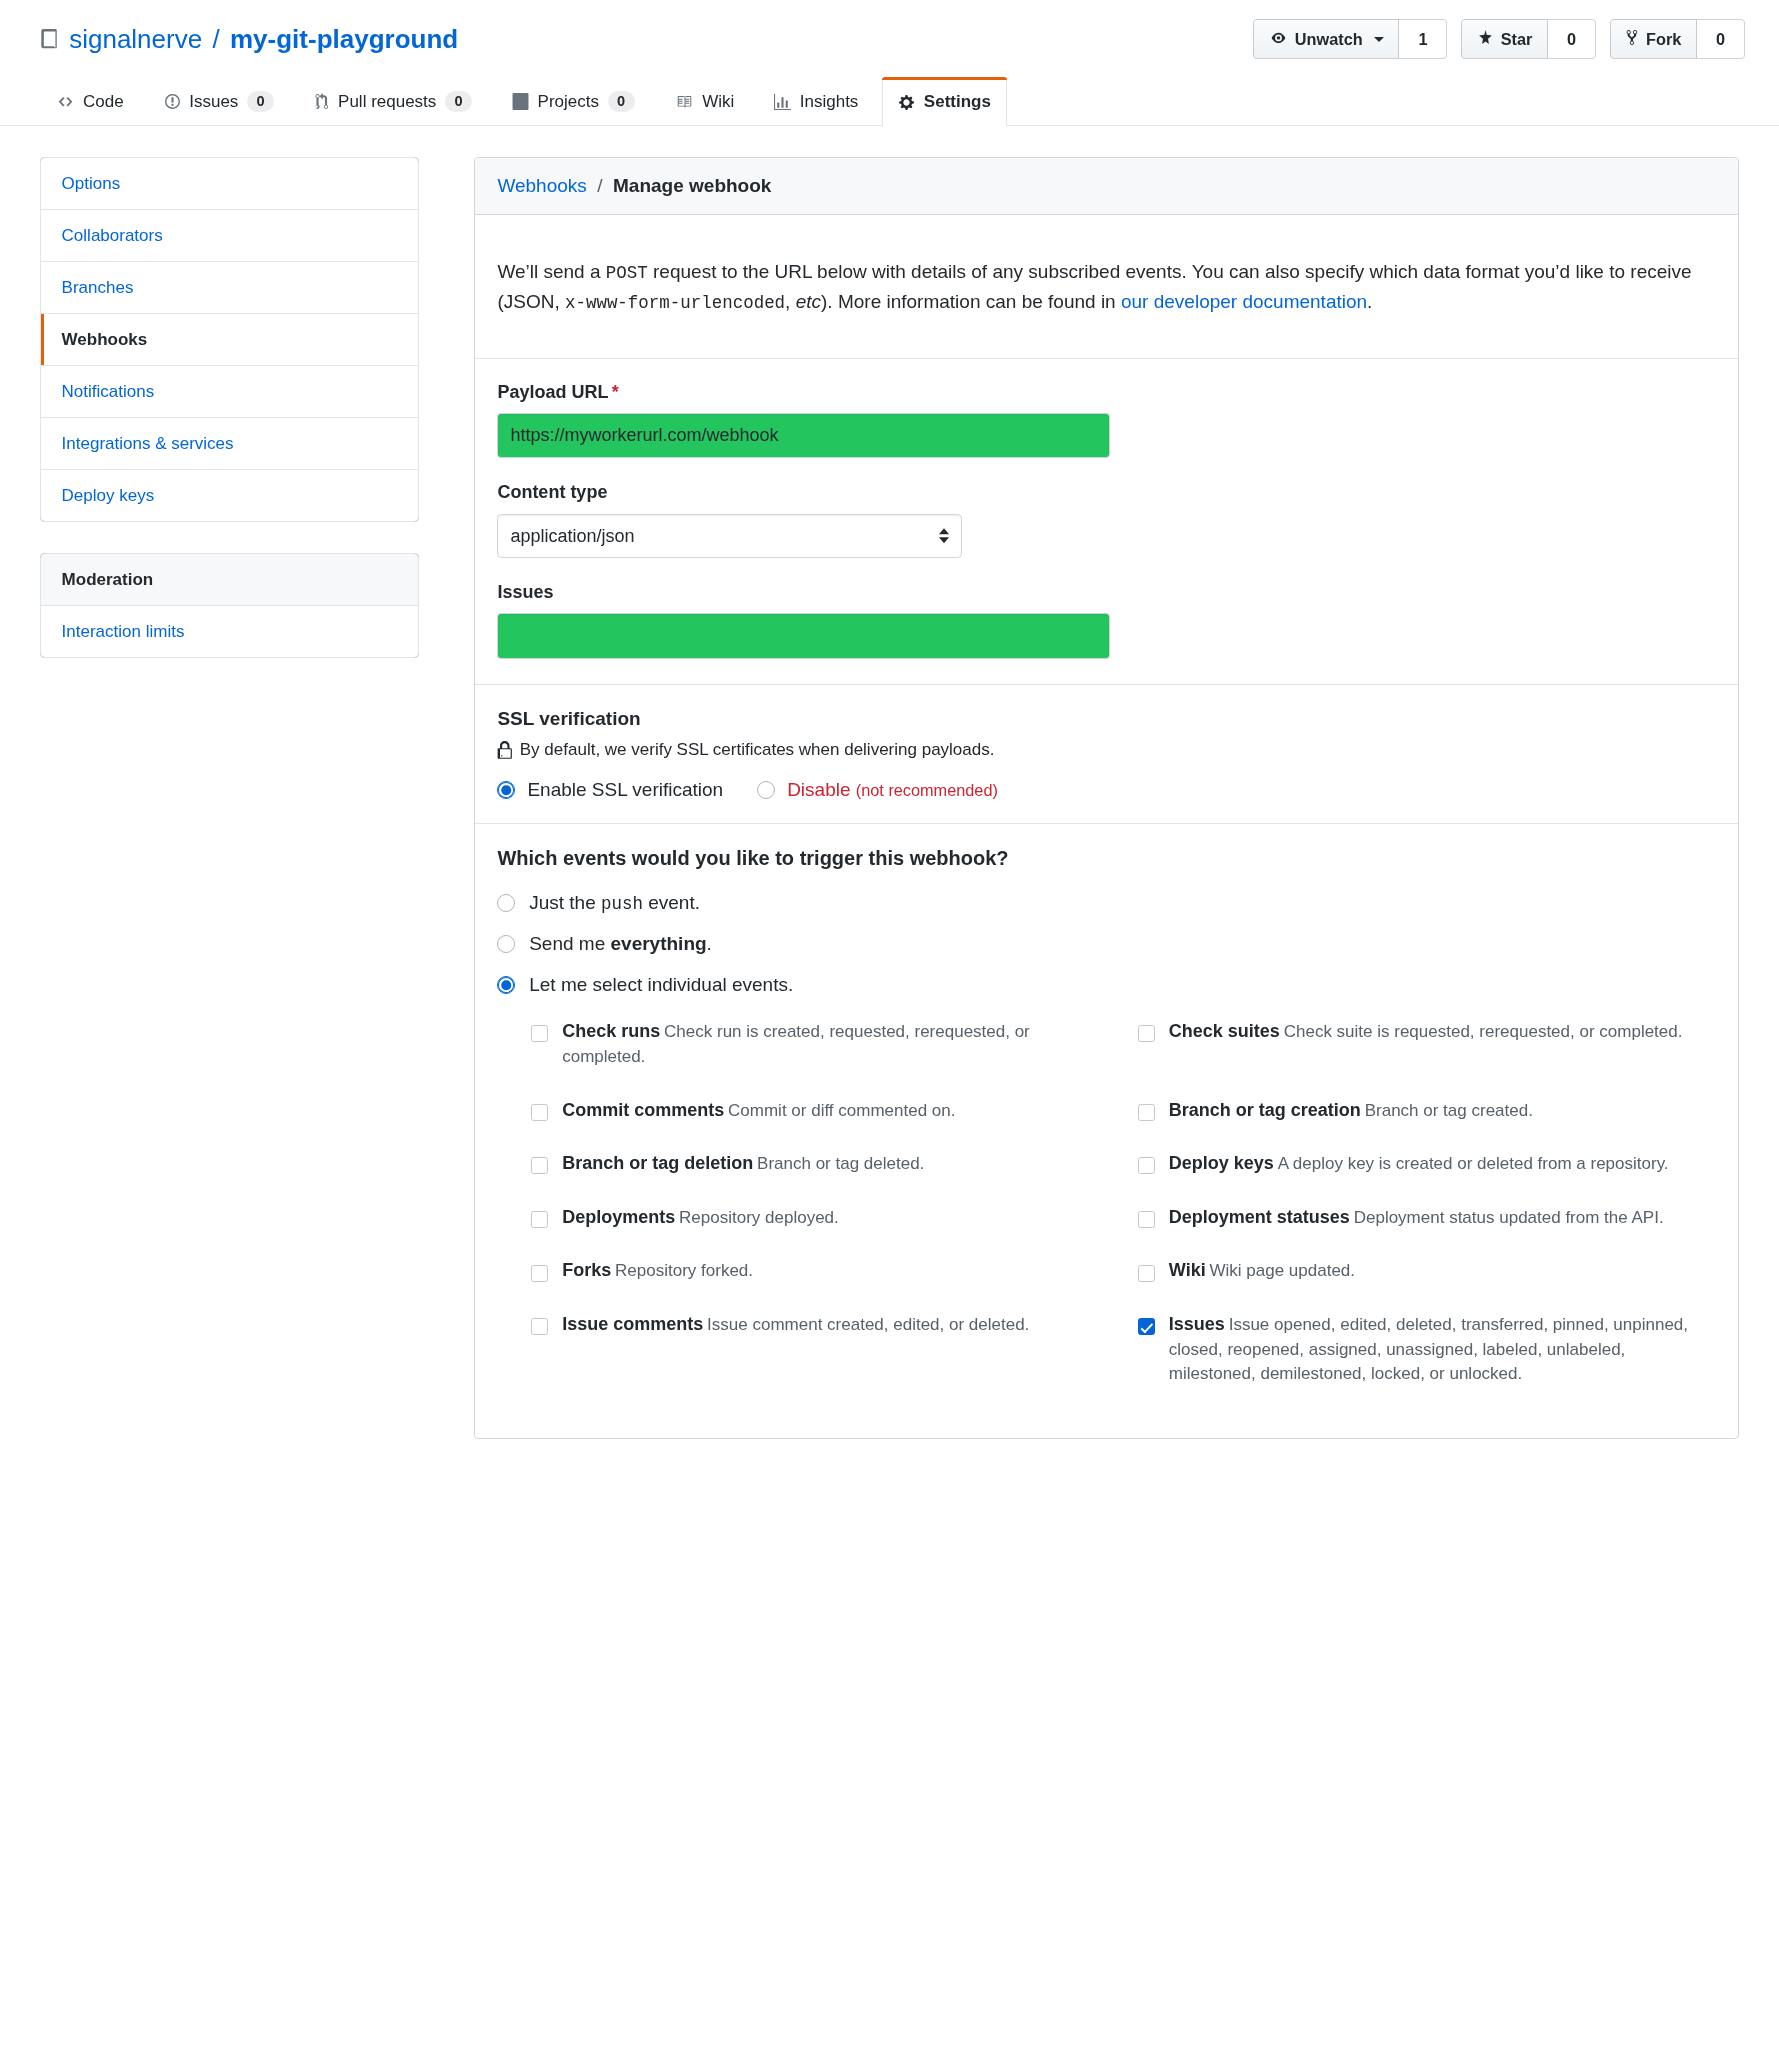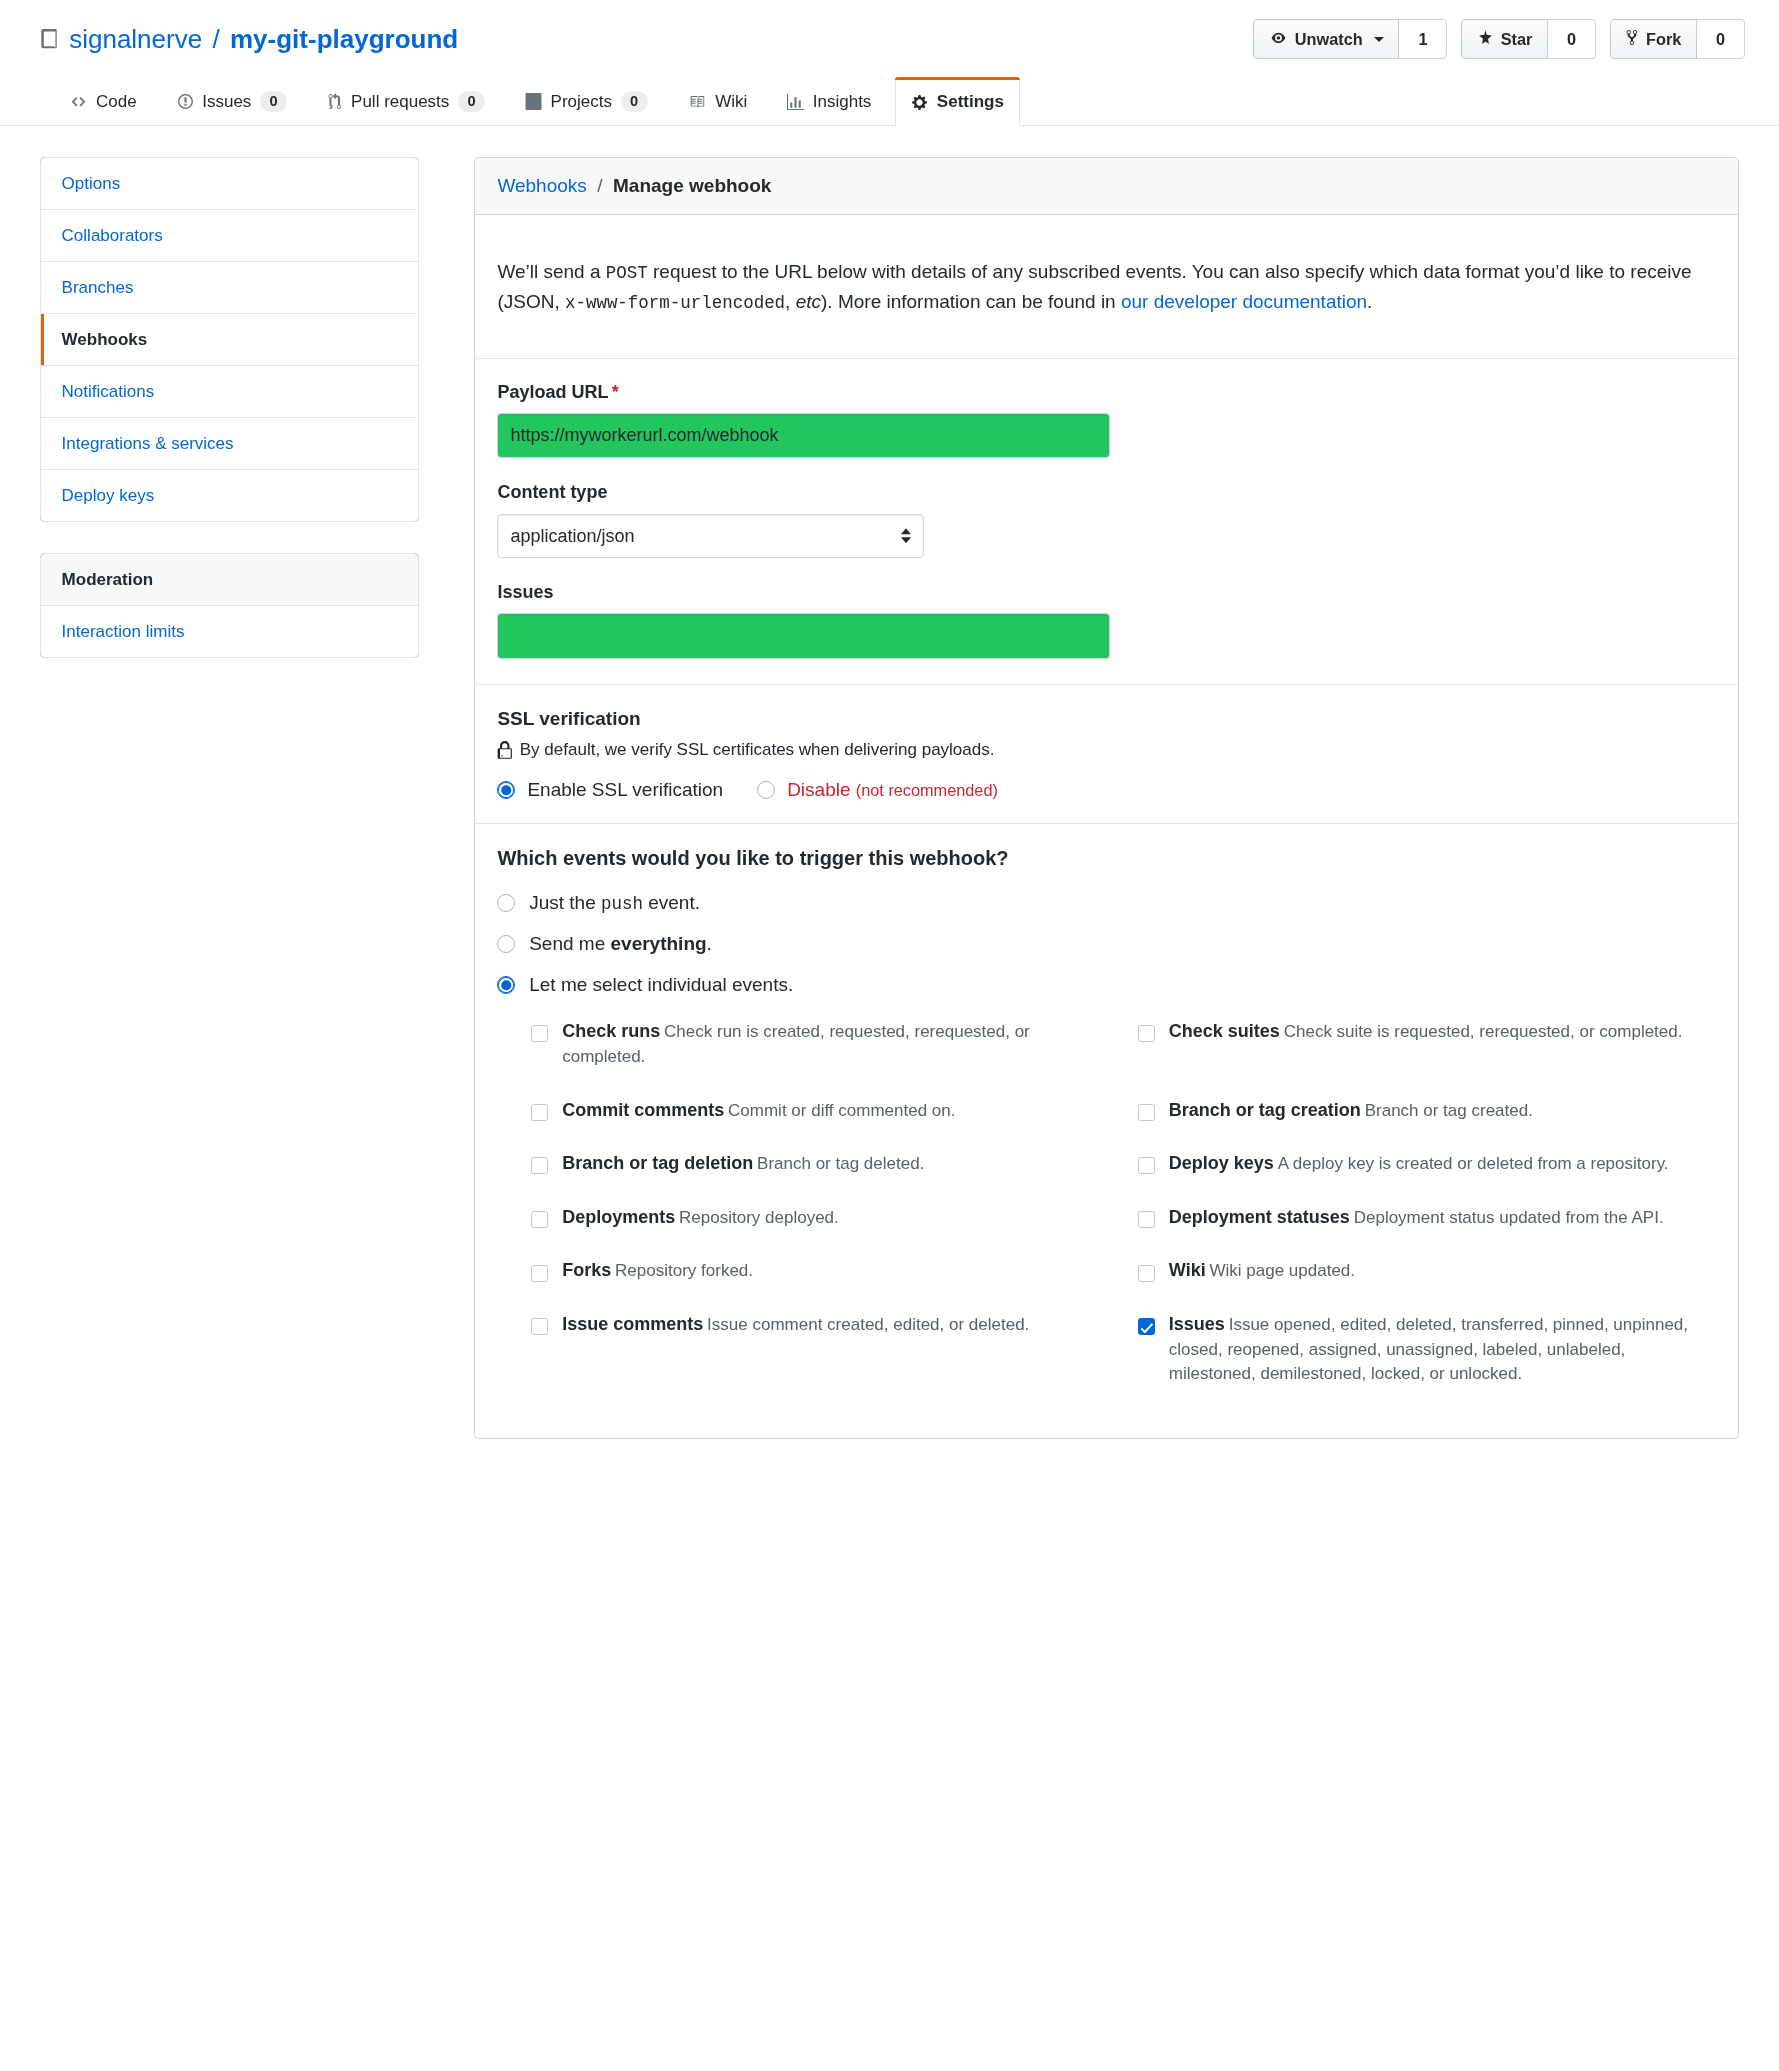--- a/index.html
+++ b/index.html
@@ -72,21 +72,21 @@
     border-radius: 0 4.3px 4.3px 0;
     display: flex;
     align-items: center;
     min-width: 48px;
     justify-content: center;
   }
 
   
   .nav {
     margin-top: 20.6px;
-    padding: 0 52px;
+    padding: 0 39px;
     border-bottom: 0.9px solid #e1e4e8;
     display: flex;
     gap: 6.9px;
     align-items: flex-end;
   }
   .nav-item {
     padding: 13.8px 15.5px;
     font-size: 17px;
     color: #24292e;
     display: flex;
@@ -220,21 +220,21 @@
     border: 0.9px solid #d1d5da;
     border-radius: 4px;
     color: #24292e;
     background: #22c55e;
     font-family: "Liberation Sans", sans-serif;
     outline: none;
     box-shadow: inset 0 0.9px 1.7px rgba(27,31,35,0.075);
   }
   .select-wrap {
     position: relative;
-    width: 427px;
+    width: 465px;
   }
   select.select-input {
     width: 100%;
     font-size: 18px;
     padding: 11.2px 38px 11.2px 12px;
     border: 0.9px solid #d1d5da;
     border-radius: 4.3px;
     background: #fff;
     color: #24292e;
     font-family: "Liberation Sans", sans-serif;

